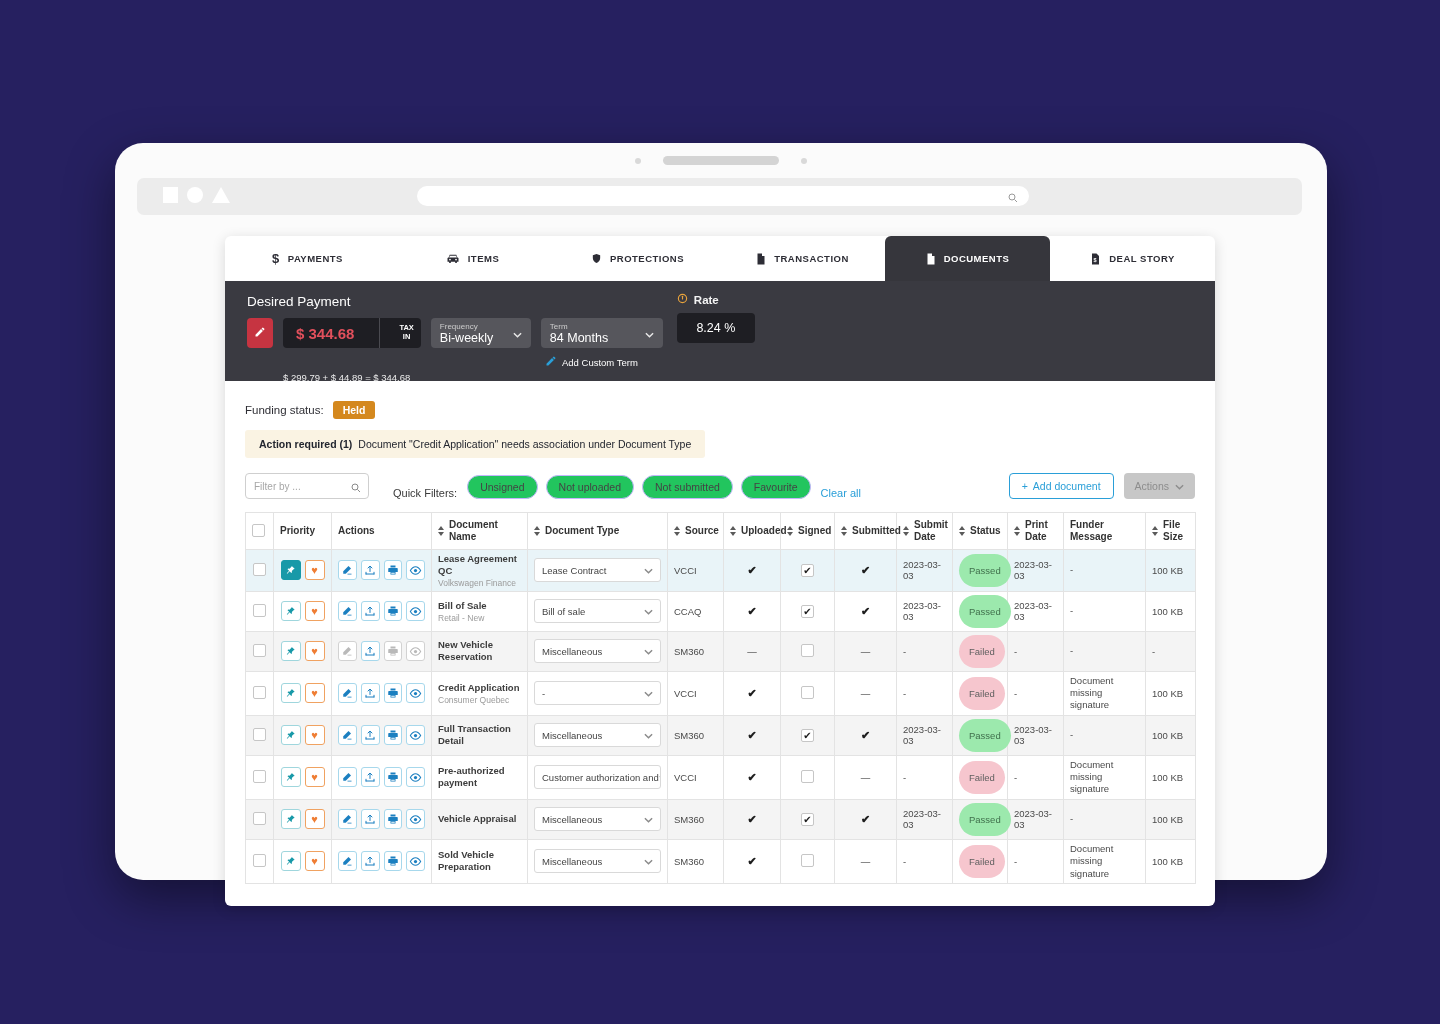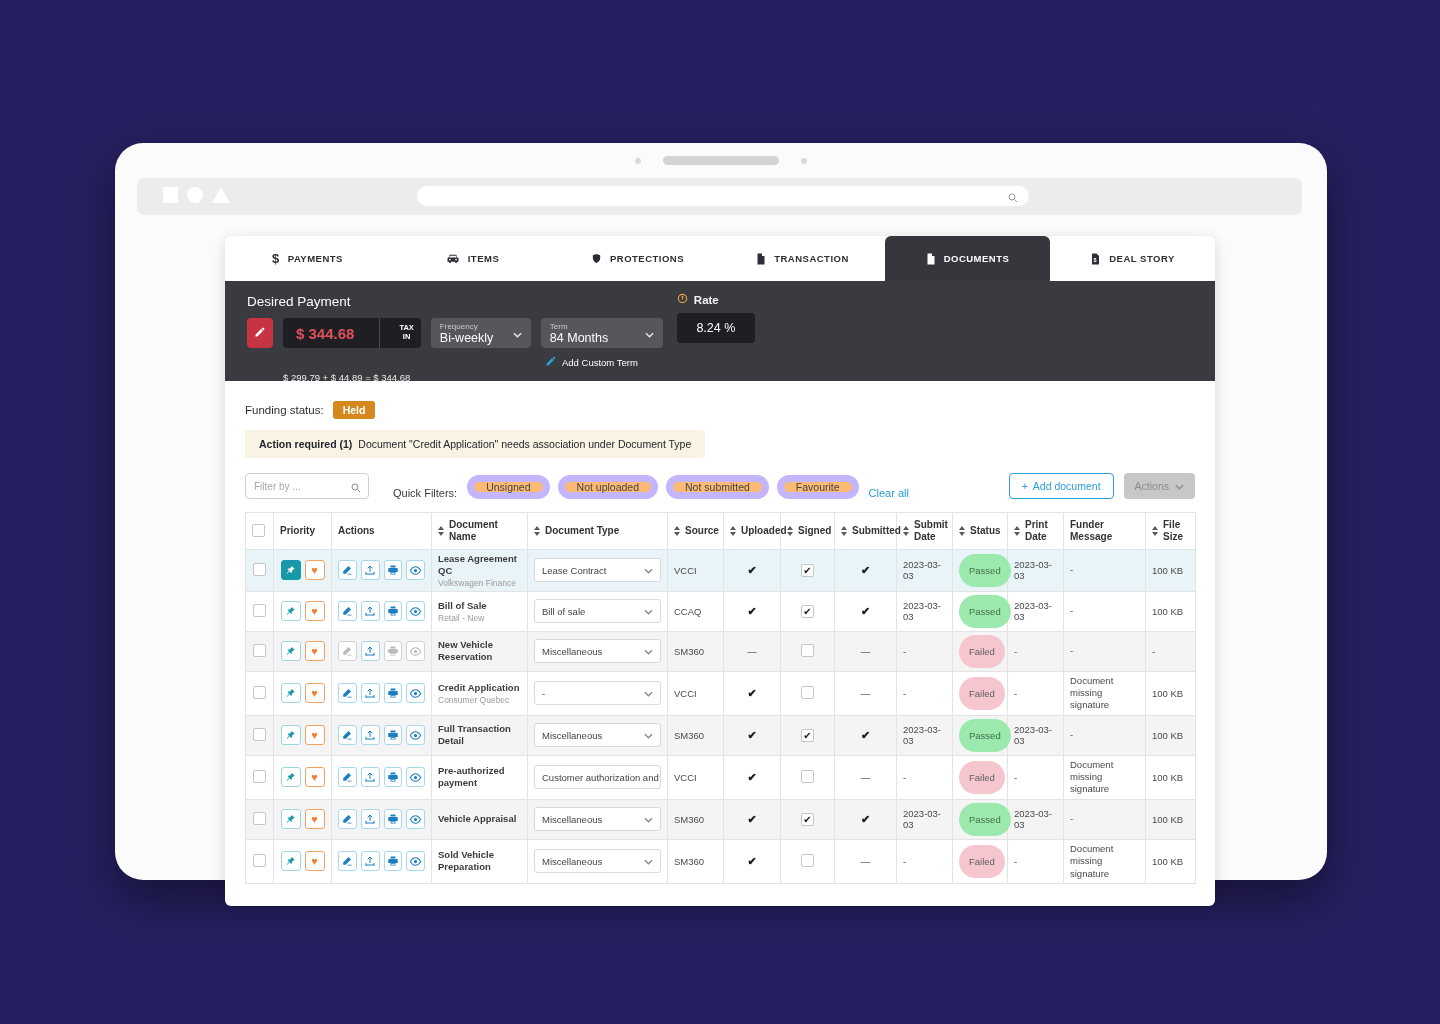--- a/index.html
+++ b/index.html
@@ -68,22 +68,22 @@
   .alert b { font-weight:bold; }
 
   .filter-row { margin-top:15px; display:flex; align-items:flex-end; }
   .filter-input-wrap { position:relative; width:124px; height:26px; }
   .filter-input { width:100%; height:100%; border:1px solid #cfcfcf; border-radius:4px; font-size:10px; color:#555;
                   padding:0 24px 0 8px; outline:none; font-family:"Liberation Sans",sans-serif; }
   .filter-input::placeholder { color:#a7a7a7; }
   .filter-input-wrap .mag { position:absolute; right:7px; top:7px; color:#8a8a8a; }
   .qf-label { margin-left:24px; font-size:11px; color:#3a3a3a; }
   .pills { display:flex; gap:8px; margin-left:10px; }
-  .qpill { border:7px solid #c4b5fd; border-radius:999px; padding:0 12px; height:24px; display:inline-flex; align-items:center;
-           font-size:10.5px; color:#444; background:#fdba74; cursor:pointer; }
+  .qpill { border:1px solid #c4b5fd; border-radius:999px; padding:0 12px; height:24px; display:inline-flex; align-items:center;
+           font-size:10.5px; color:#444; background:#22c55e; cursor:pointer; }
   .clear-all { margin-left:10px; font-size:11px; color:#2a9fd8; cursor:pointer; }
   .fspacer { flex:1; }
   .btn-add { border:1px solid #2a9fd8; color:#2a9fd8; background:#fff; border-radius:4px; height:26px; padding:0 12px;
              font-size:10.5px; display:inline-flex; align-items:center; gap:5px; cursor:pointer; font-family:inherit; }
   .btn-actions { margin-left:10px; border:none; background:#c7c7c7; color:#8d8d8d; border-radius:4px; height:26px; padding:0 11px;
                  font-size:10.5px; display:inline-flex; align-items:center; gap:6px; font-family:inherit; }
 
   
   table.doc { margin-top:13px; border-collapse:collapse; table-layout:fixed; width:950px; }
   table.doc th, table.doc td { border:1px solid #e3e3e3; vertical-align:middle; }

